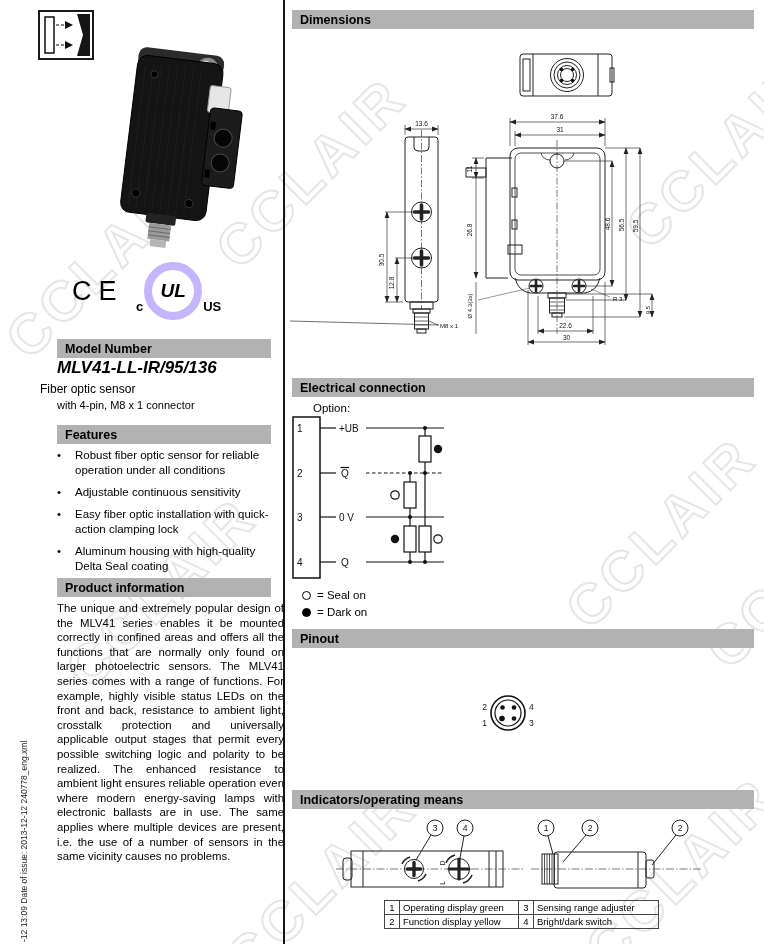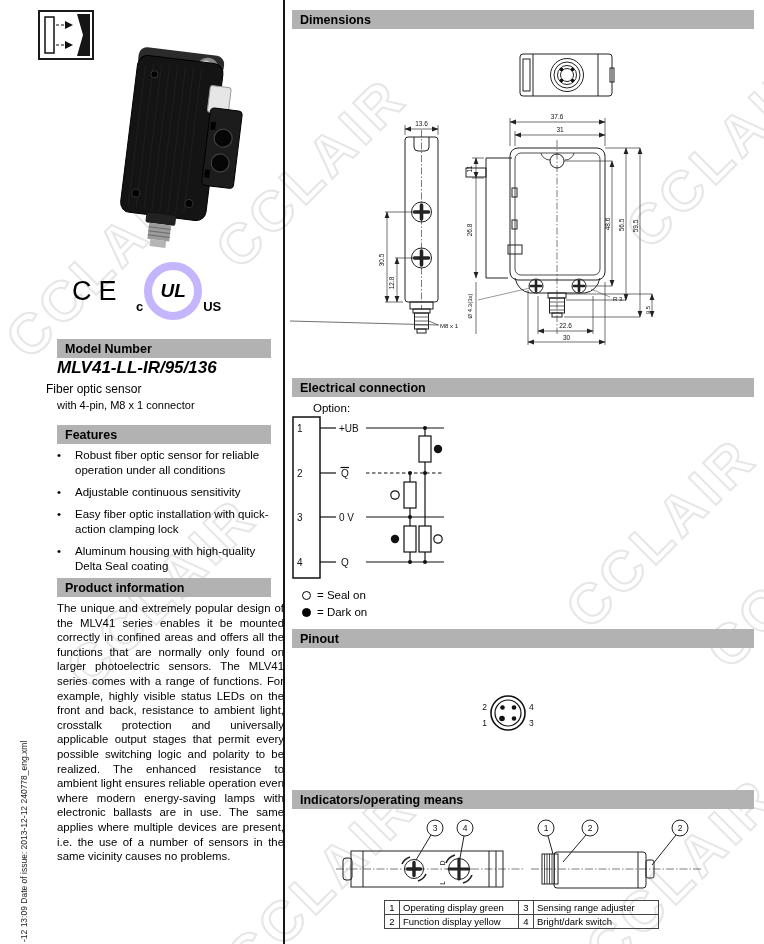--- a/index.html
+++ b/index.html
@@ -7,21 +7,21 @@
         font-family:"Liberation Sans",sans-serif;color:#000;}
   .wm{position:absolute;transform:rotate(-45deg);font-weight:bold;font-size:56px;letter-spacing:5px;
       color:transparent;-webkit-text-stroke:2px #e6e6e6;pointer-events:none;white-space:nowrap;}
   .divider{position:absolute;left:283px;top:0;width:2px;height:944px;background:#161616;}
   .sec-header{position:absolute;background:#b2b2b2;font-weight:bold;font-size:12.5px;
       padding:3px 16px 0 8px;height:19px;box-sizing:border-box;}
   .lh{left:57px;width:214px;}
   .rh{left:292px;width:462px;}
   .abs{position:absolute;}
   .modelnum{left:57px;top:358px;font-size:17px;font-weight:bold;font-style:italic;}
-  .modeltype{left:46px;top:382px;font-size:12px;}
+  .modeltype{left:40px;top:382px;font-size:12px;}
   .modelconn{left:57px;top:399px;font-size:11px;}
   .features{left:57px;top:448px;width:228px;}
   .feat-item{display:flex;margin-bottom:7px;font-size:11.5px;line-height:15px;}
   .feat-item .bullet{width:18px;flex:0 0 18px;}
   .prodinfo{left:57px;top:601px;width:227px;font-size:11.4px;line-height:14.6px;text-align:justify;}
   .sidenote{left:29px;bottom:2px;transform:rotate(-90deg);transform-origin:left bottom;
       font-size:8.5px;color:#222;white-space:nowrap;}
   .icon-box{left:38px;top:10px;width:56px;height:50px;border:2px solid #1a1a1a;background:#fff;box-sizing:border-box;}
   .ce{left:72px;top:276px;font-size:27px;letter-spacing:7px;font-weight:500;}
   .ul-mark{left:136px;top:262px;display:flex;align-items:flex-end;}

